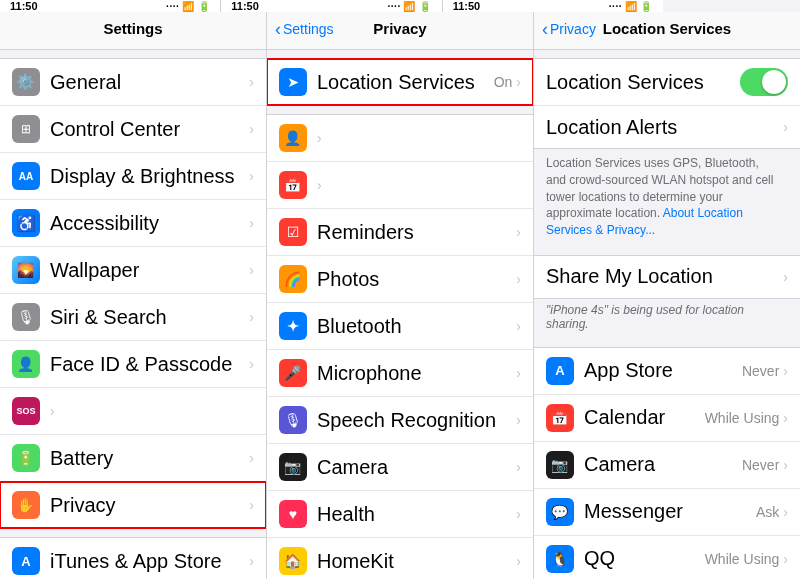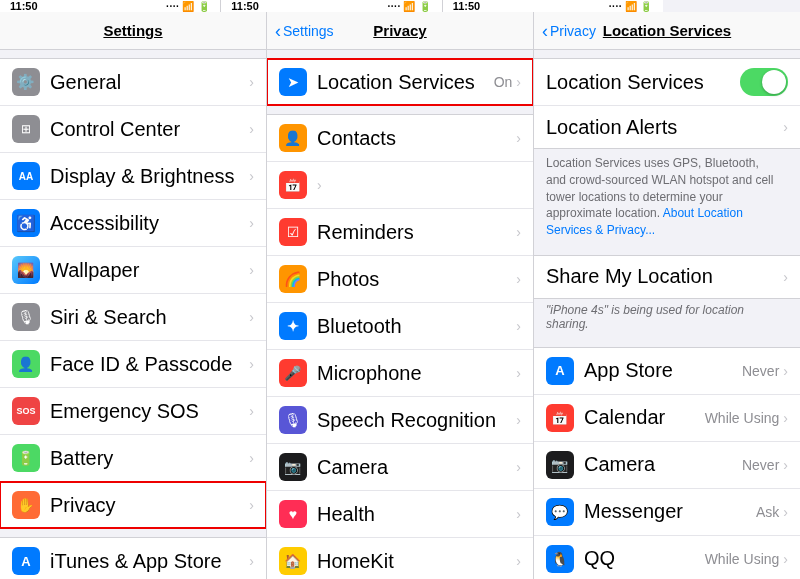--- a/index.html
+++ b/index.html
@@ -55,25 +55,23 @@
       overflow: hidden;
     }
     .panel:last-child { border-right: none; }
 
     
     .nav-bar {
       background: #f9f9f9;
       border-bottom: 1px solid #d1d1d6;
       padding: 8px 12px;
       display: flex;
-      align-items: center;
       justify-content: center;
       position: relative;
       min-height: 38px;
-      text-decoration: underline;
     }
     .nav-title {
       font-size: 15px;
       font-weight: 600;
       color: #000;
     }
     .nav-back {
       position: absolute;
       left: 8px;
       display: flex;
@@ -200,21 +198,21 @@
     
     .bg-gray { background: #8e8e93; }
     .bg-blue { background: #007aff; }
     .bg-orange { background: #ff9500; }
     .bg-green { background: #4cd964; }
     .bg-purple { background: #5856d6; }
     .bg-red { background: #ff3b30; }
     .bg-pink { background: #ff2d55; }
     .bg-indigo { background: #007aff; }
     .bg-dark { background: #1c1c1e; }
-    .bg-sos { background: #ef4444; }
+    .bg-sos { background: #be185d; }
     .bg-privacy { background: #ff6b35; }
 
     .p2-top-item {
       background: #fff;
       border-top: 1px solid #d1d1d6;
       border-bottom: 1px solid #d1d1d6;
       margin-top: 8px;
     }
   </style>
 </head>
@@ -285,21 +283,20 @@
           <span class="item-label">Siri &amp; Search</span>
           <span class="chevron">›</span>
         </div>
         <div class="list-item">
           <div class="item-icon bg-green" style="font-size:14px;">👤</div>
           <span class="item-label">Face ID &amp; Passcode</span>
           <span class="chevron">›</span>
         </div>
         <div class="list-item">
           <div class="item-icon bg-sos" style="font-size:9px;font-weight:700;">SOS</div>
-          <span class="item-label">Emergency SOS</span>
           <span class="chevron">›</span>
         </div>
         <div class="list-item">
           <div class="item-icon bg-green" style="font-size:14px;">🔋</div>
           <span class="item-label">Battery</span>
           <span class="chevron">›</span>
         </div>
         <div class="list-item item-highlighted">
           <div class="item-icon bg-privacy" style="font-size:14px;">✋</div>
           <span class="item-label">Privacy</span>
@@ -331,21 +328,20 @@
         <div class="list-item item-highlighted">
           <div class="item-icon bg-blue" style="font-size:14px;">➤</div>
           <span class="item-label">Location Services</span>
           <span class="item-value">On</span>
           <span class="chevron">›</span>
         </div>
       </div>
       <div class="list-section">
         <div class="list-item">
           <div class="item-icon bg-orange" style="font-size:14px;">👤</div>
-          <span class="item-label">Contacts</span>
           <span class="chevron">›</span>
         </div>
         <div class="list-item">
           <div class="item-icon bg-red" style="font-size:14px;">📅</div>
           <span class="chevron">›</span>
         </div>
         <div class="list-item">
           <div class="item-icon bg-red" style="font-size:14px;">☑</div>
           <span class="item-label">Reminders</span>
           <span class="chevron">›</span>

